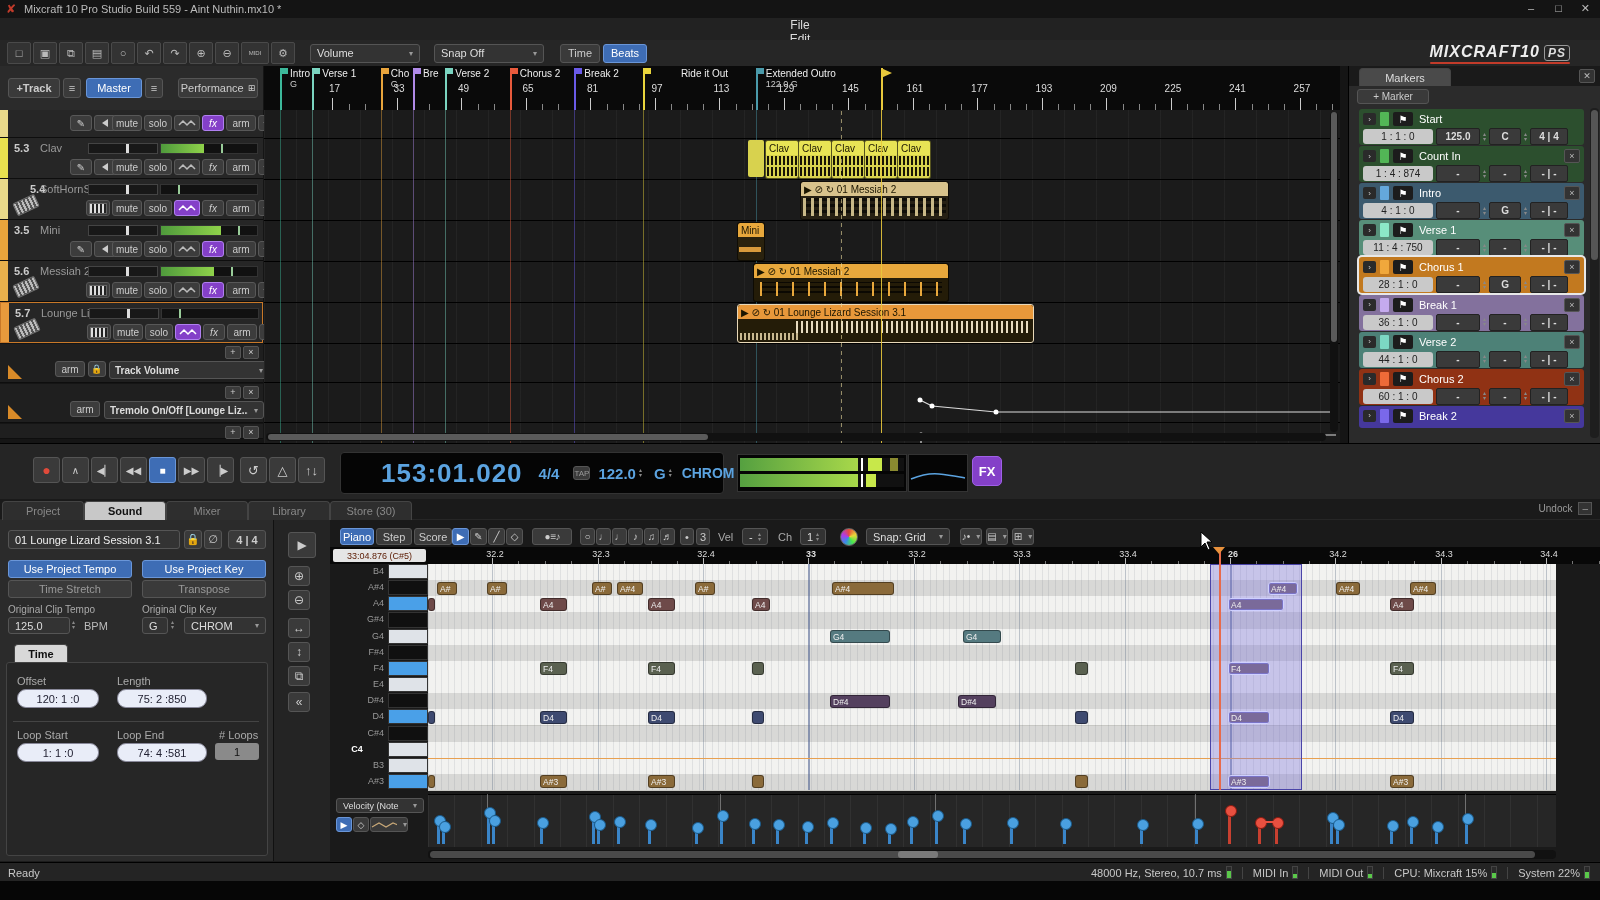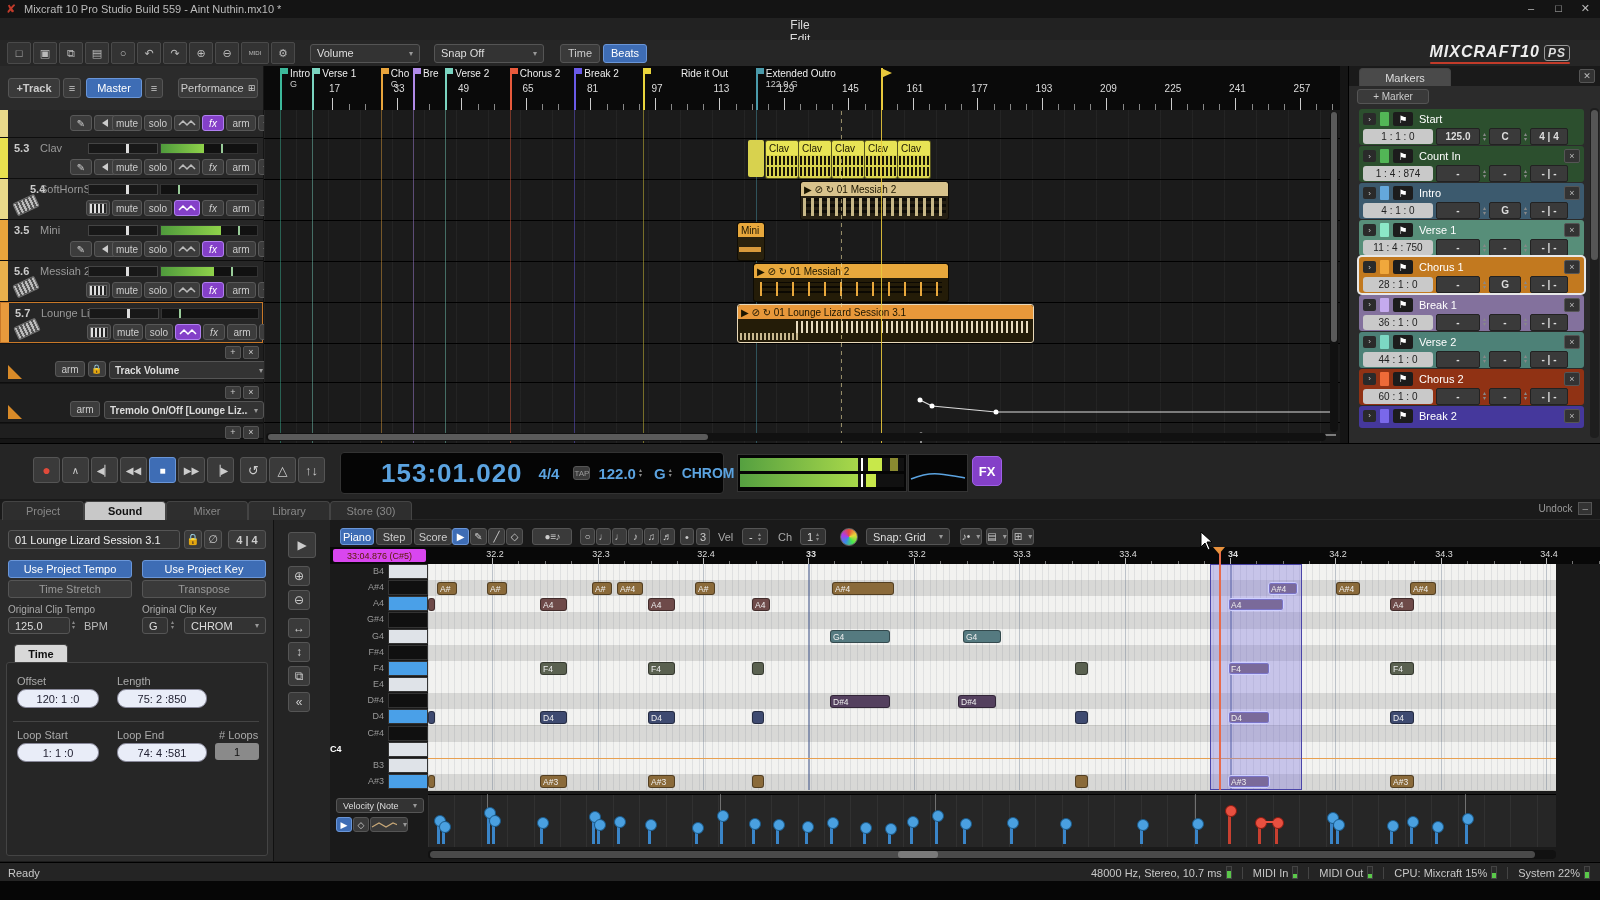--- a/index.html
+++ b/index.html
@@ -853,21 +853,21 @@
         </div>
         <div style="position: absolute; left: 510px; top: 8px; width: 16px; height: 16px; border-radius: 50%; background: conic-gradient(rgb(232, 74, 58), rgb(232, 216, 58), rgb(74, 232, 74), rgb(58, 138, 232), rgb(176, 58, 232), rgb(232, 74, 58)); border: 1px solid rgb(102, 102, 102);"></div>
         <div class="dd" style="position: absolute; left: 536px; top: 8px; width: 84px; height: 17px;">
           <span>Snap: Grid</span>
           <span class="caret">▾</span>
         </div>
         <div class="btn" style="position: absolute; left: 630px; top: 8px; width: 22px; height: 17px; font-size: 10px;">♪•<span class="caret">▾</span></div>
         <div class="btn" style="position: absolute; left: 656px; top: 8px; width: 22px; height: 17px; font-size: 10px;">▤<span class="caret">▾</span></div>
         <div class="btn" style="position: absolute; left: 682px; top: 8px; width: 22px; height: 17px; font-size: 10px;">⊞<span class="caret">▾</span></div>
         <div style="position: absolute; left: 0px; top: 27px; width: 1270px; height: 17px; background: rgb(8, 8, 8);"></div>
-        <div style="position: absolute; left: 3px; top: 29px; width: 93px; height: 13px; background: #d946ef; color: rgb(90, 26, 0); font-size: 9px; display: flex; align-items: center; justify-content: center; border-radius: 2px;">33:04.876 (C#5)</div>
+        <div style="position: absolute; left: 3px; top: 29px; width: 93px; height: 13px; background: #e5e5e5; color: rgb(90, 26, 0); font-size: 9px; display: flex; align-items: center; justify-content: center; border-radius: 2px;">33:04.876 (C#5)</div>
         <div style="position: absolute; left: 150px; top: 29px; width: 30px; text-align: center; color: rgb(221, 221, 221); font-size: 9px;">32.2</div>
         <div style="position: absolute; left: 162px; top: 38px; width: 1px; height: 6px; background: rgb(187, 187, 187);"></div>
         <div style="position: absolute; left: 188.4px; top: 41px; width: 1px; height: 3px; background: rgb(119, 119, 119);"></div>
         <div style="position: absolute; left: 214.8px; top: 41px; width: 1px; height: 3px; background: rgb(119, 119, 119);"></div>
         <div style="position: absolute; left: 241.2px; top: 41px; width: 1px; height: 3px; background: rgb(119, 119, 119);"></div>
         <div style="position: absolute; left: 256px; top: 29px; width: 30px; text-align: center; color: rgb(221, 221, 221); font-size: 9px;">32.3</div>
         <div style="position: absolute; left: 268px; top: 38px; width: 1px; height: 6px; background: rgb(187, 187, 187);"></div>
         <div style="position: absolute; left: 294.4px; top: 41px; width: 1px; height: 3px; background: rgb(119, 119, 119);"></div>
         <div style="position: absolute; left: 320.8px; top: 41px; width: 1px; height: 3px; background: rgb(119, 119, 119);"></div>
         <div style="position: absolute; left: 347.2px; top: 41px; width: 1px; height: 3px; background: rgb(119, 119, 119);"></div>
@@ -889,21 +889,21 @@
         <div style="position: absolute; left: 677px; top: 29px; width: 30px; text-align: center; color: rgb(221, 221, 221); font-size: 9px;">33.3</div>
         <div style="position: absolute; left: 689px; top: 38px; width: 1px; height: 6px; background: rgb(187, 187, 187);"></div>
         <div style="position: absolute; left: 715.4px; top: 41px; width: 1px; height: 3px; background: rgb(119, 119, 119);"></div>
         <div style="position: absolute; left: 741.8px; top: 41px; width: 1px; height: 3px; background: rgb(119, 119, 119);"></div>
         <div style="position: absolute; left: 768.2px; top: 41px; width: 1px; height: 3px; background: rgb(119, 119, 119);"></div>
         <div style="position: absolute; left: 783px; top: 29px; width: 30px; text-align: center; color: rgb(221, 221, 221); font-size: 9px;">33.4</div>
         <div style="position: absolute; left: 795px; top: 38px; width: 1px; height: 6px; background: rgb(187, 187, 187);"></div>
         <div style="position: absolute; left: 821.4px; top: 41px; width: 1px; height: 3px; background: rgb(119, 119, 119);"></div>
         <div style="position: absolute; left: 847.8px; top: 41px; width: 1px; height: 3px; background: rgb(119, 119, 119);"></div>
         <div style="position: absolute; left: 874.2px; top: 41px; width: 1px; height: 3px; background: rgb(119, 119, 119);"></div>
-        <div style="position: absolute; left: 888px; top: 29px; width: 30px; text-align: center; color: rgb(221, 221, 221); font-size: 9px; font-weight: bold;">34</div>
+        <div style="position: absolute; left: 888px; top: 29px; width: 30px; text-align: center; color: rgb(221, 221, 221); font-size: 9px; font-weight: bold;">26</div>
         <div style="position: absolute; left: 900px; top: 38px; width: 1px; height: 6px; background: rgb(187, 187, 187);"></div>
         <div style="position: absolute; left: 926.4px; top: 41px; width: 1px; height: 3px; background: rgb(119, 119, 119);"></div>
         <div style="position: absolute; left: 952.8px; top: 41px; width: 1px; height: 3px; background: rgb(119, 119, 119);"></div>
         <div style="position: absolute; left: 979.2px; top: 41px; width: 1px; height: 3px; background: rgb(119, 119, 119);"></div>
         <div style="position: absolute; left: 993px; top: 29px; width: 30px; text-align: center; color: rgb(221, 221, 221); font-size: 9px;">34.2</div>
         <div style="position: absolute; left: 1005px; top: 38px; width: 1px; height: 6px; background: rgb(187, 187, 187);"></div>
         <div style="position: absolute; left: 1031.4px; top: 41px; width: 1px; height: 3px; background: rgb(119, 119, 119);"></div>
         <div style="position: absolute; left: 1057.8px; top: 41px; width: 1px; height: 3px; background: rgb(119, 119, 119);"></div>
         <div style="position: absolute; left: 1084.2px; top: 41px; width: 1px; height: 3px; background: rgb(119, 119, 119);"></div>
         <div style="position: absolute; left: 1099px; top: 29px; width: 30px; text-align: center; color: rgb(221, 221, 221); font-size: 9px;">34.3</div>
@@ -943,21 +943,21 @@
         <div style="position: absolute; left: 58px; top: 173.2px; width: 40px; height: 15.15px; background: rgb(16, 16, 16); border: 1px solid rgb(51, 51, 51); box-sizing: border-box;"></div>
         <div style="position: absolute; left: 0px; top: 175.2px; width: 54px; text-align: right; font-size: 9px; color: rgb(153, 153, 153);">D#4</div>
         <div style="position: absolute; left: 98px; top: 189.35px; width: 1128px; height: 16.15px; background: rgb(242, 242, 240); border-bottom: 1px solid rgb(200, 200, 196);"></div>
         <div style="position: absolute; left: 58px; top: 189.35px; width: 40px; height: 15.15px; background: rgb(74, 160, 232); border: 1px solid rgb(51, 51, 51); box-sizing: border-box;"></div>
         <div style="position: absolute; left: 0px; top: 191.35px; width: 54px; text-align: right; font-size: 9px; color: rgb(153, 153, 153);">D4</div>
         <div style="position: absolute; left: 98px; top: 205.5px; width: 1128px; height: 16.15px; background: rgb(216, 216, 214); border-bottom: 1px solid rgb(200, 200, 196);"></div>
         <div style="position: absolute; left: 58px; top: 205.5px; width: 40px; height: 15.15px; background: rgb(16, 16, 16); border: 1px solid rgb(51, 51, 51); box-sizing: border-box;"></div>
         <div style="position: absolute; left: 0px; top: 207.5px; width: 54px; text-align: right; font-size: 9px; color: rgb(153, 153, 153);">C#4</div>
         <div style="position: absolute; left: 98px; top: 221.65px; width: 1128px; height: 16.15px; background: rgb(242, 242, 240); border-bottom: 1px solid rgb(200, 200, 196);"></div>
         <div style="position: absolute; left: 58px; top: 221.65px; width: 40px; height: 15.15px; background: rgb(223, 227, 232); border: 1px solid rgb(51, 51, 51); box-sizing: border-box;"></div>
-        <div style="position: absolute; left: 0px; top: 223.65px; width: 54px; text-align: left; font-size: 9px; color: rgb(255, 255, 255); font-weight: bold;">C4</div>
+        <div style="position: absolute; left: 0px; top: 223.65px; width: 54px; text-align: center; font-size: 9px; color: rgb(255, 255, 255); font-weight: bold;">C4</div>
         <div style="position: absolute; left: 98px; top: 237.8px; width: 1128px; height: 16.15px; background: rgb(242, 242, 240); border-bottom: 1px solid rgb(200, 200, 196);"></div>
         <div style="position: absolute; left: 58px; top: 237.8px; width: 40px; height: 15.15px; background: rgb(223, 227, 232); border: 1px solid rgb(51, 51, 51); box-sizing: border-box;"></div>
         <div style="position: absolute; left: 0px; top: 239.8px; width: 54px; text-align: right; font-size: 9px; color: rgb(153, 153, 153);">B3</div>
         <div style="position: absolute; left: 98px; top: 253.95px; width: 1128px; height: 16.15px; background: rgb(216, 216, 214); border-bottom: 1px solid rgb(200, 200, 196);"></div>
         <div style="position: absolute; left: 58px; top: 253.95px; width: 40px; height: 15.15px; background: rgb(74, 160, 232); border: 1px solid rgb(51, 51, 51); box-sizing: border-box;"></div>
         <div style="position: absolute; left: 0px; top: 255.95px; width: 54px; text-align: right; font-size: 9px; color: rgb(153, 153, 153);">A#3</div>
         <div style="position: absolute; left: 98px; top: 44px; width: 1128px; height: 226.1px; background: repeating-linear-gradient(90deg, rgba(60, 70, 90, 0.1) 0px, rgba(60, 70, 90, 0.1) 1px, transparent 1px, transparent 6.6px); pointer-events: none;"></div>
         <div style="position: absolute; left: 162px; top: 44px; width: 1px; height: 226.1px; background: rgba(90, 105, 130, 0.35); pointer-events: none;"></div>
         <div style="position: absolute; left: 268px; top: 44px; width: 1px; height: 226.1px; background: rgba(90, 105, 130, 0.35); pointer-events: none;"></div>
         <div style="position: absolute; left: 373px; top: 44px; width: 1px; height: 226.1px; background: rgba(90, 105, 130, 0.35); pointer-events: none;"></div>

